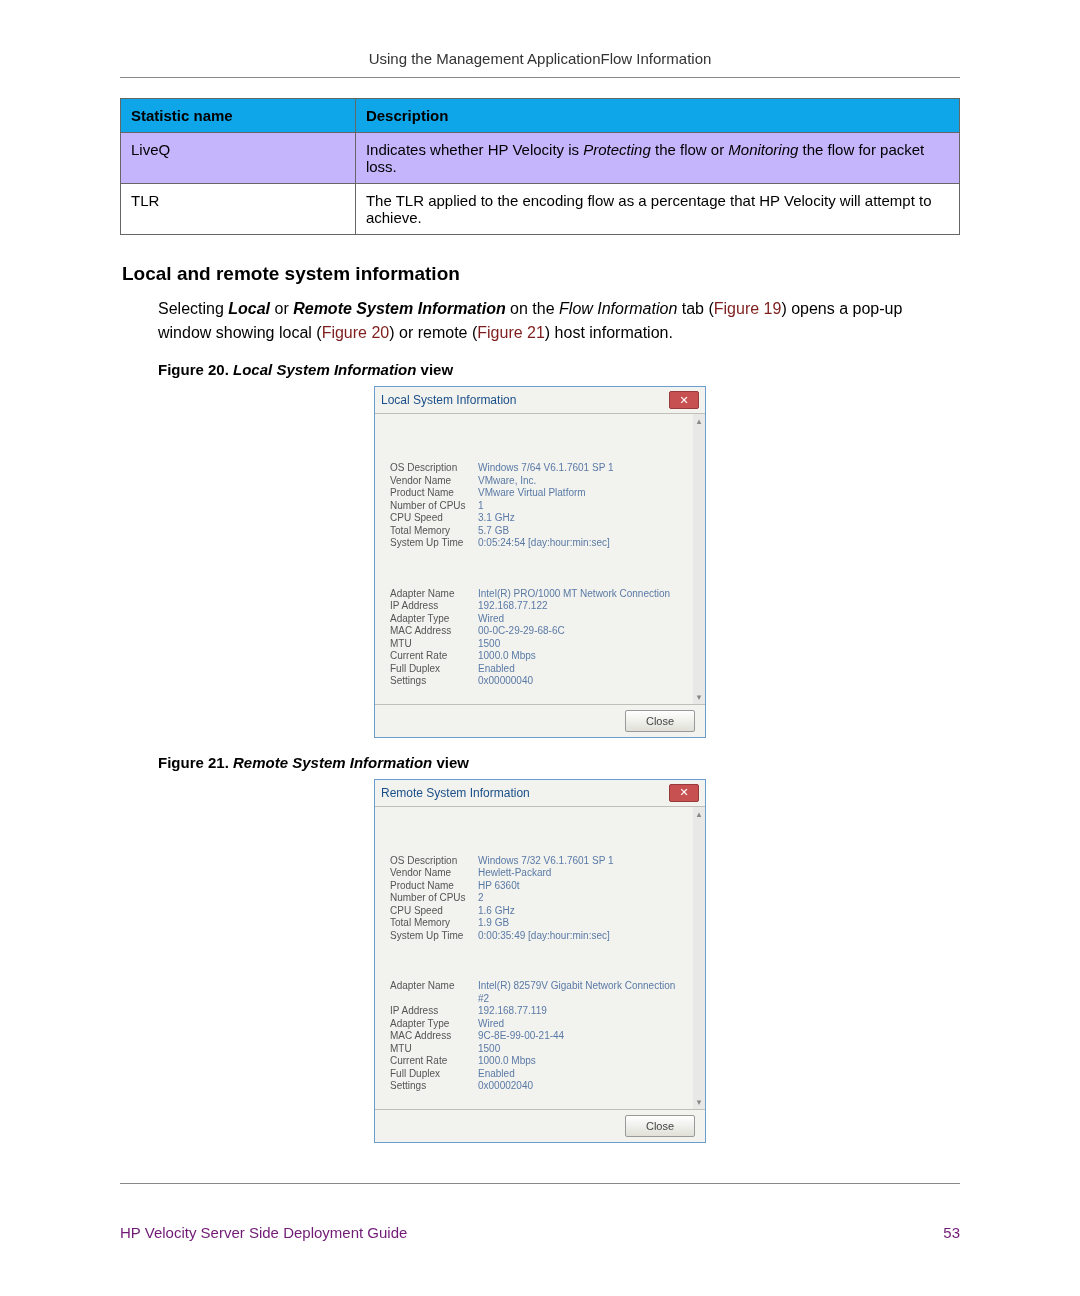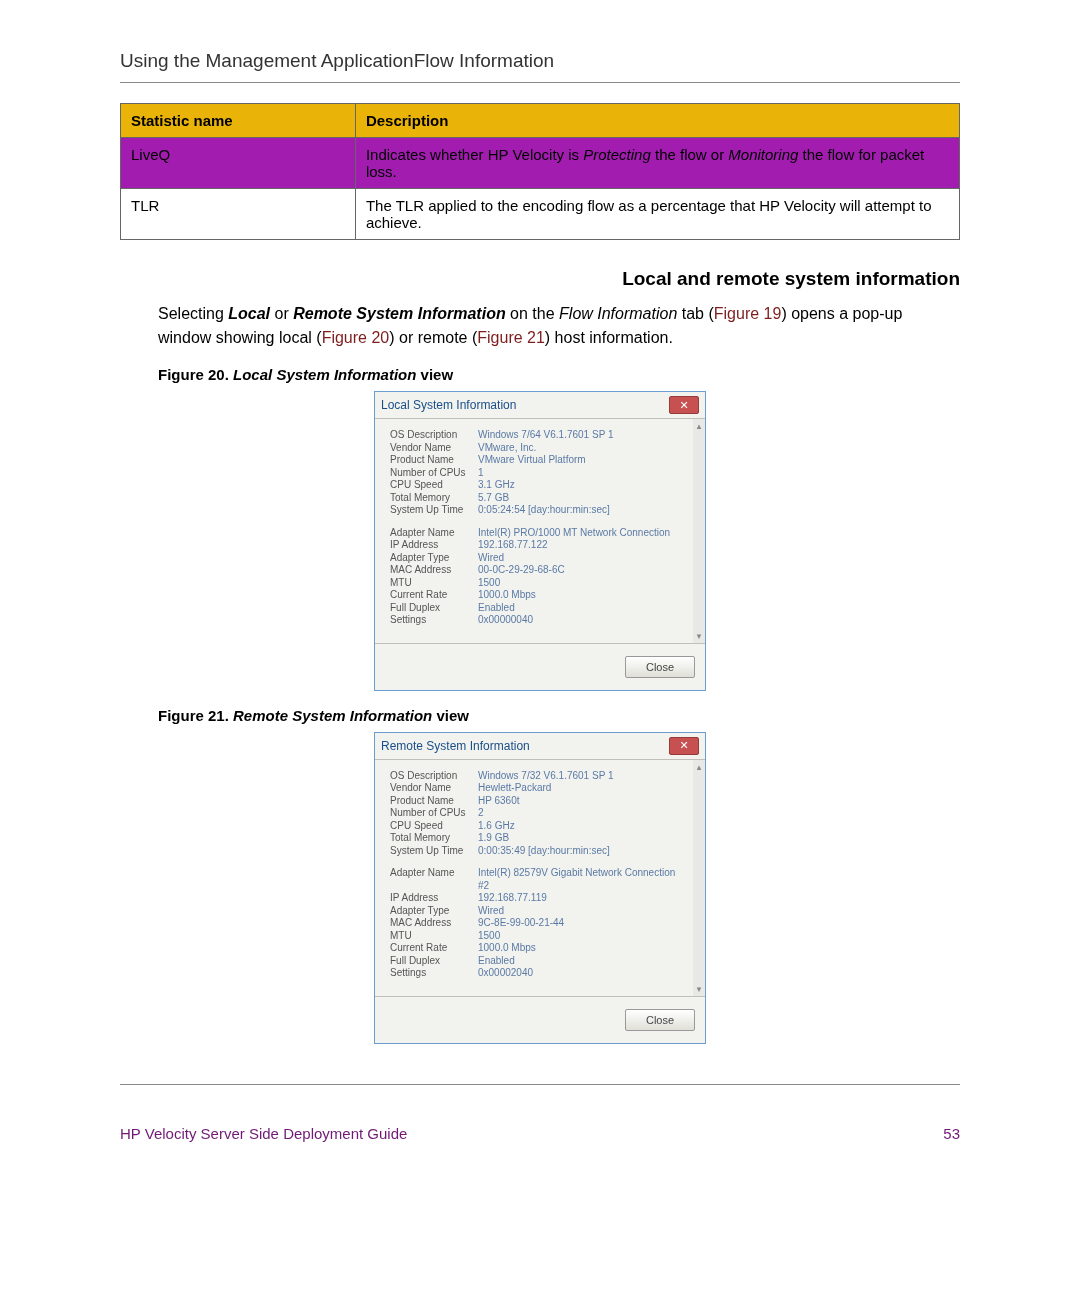--- a/index.html
+++ b/index.html
@@ -9,51 +9,50 @@
     min-height: 1296px;
     background: #fff;
     color: #000;
   }
   .page {
     padding: 50px 120px 40px 120px;
     box-sizing: border-box;
   }
   .header-row {
     display: flex;
-    justify-content: flex-start;
-    font-size: 19px;
+    justify-content: center;
+    font-size: 15px;
     color: #333;
   }
   .hr {
     border: none;
     border-top: 1px solid #888;
     margin: 10px 0 20px 0;
   }
   table.stat {
     width: 100%;
     border-collapse: collapse;
     font-size: 15px;
   }
   table.stat th, table.stat td {
     border: 1px solid #666;
     padding: 8px 10px;
     text-align: left;
     vertical-align: top;
   }
   table.stat th {
-    background: #eab308;
+    background: #0ea5e9;
     font-weight: bold;
   }
   table.stat .col1 { width: 28%; }
-  table.stat tr.shade td { background: #a21caf; }
+  table.stat tr.shade td { background: #c4b5fd; }
   .section-h {
     font-size: 19px;
     font-weight: bold;
-    margin: 28px 0 12px 8px;
-    text-align: right;
+    margin: 28px 0 12px 2px;
   }
   .body-text {
     font-size: 16px;
     line-height: 1.5;
     margin-left: 38px;
   }
   .link { color: #7f1d1d; }
   .figcap {
     font-size: 15px;
     font-weight: bold;
@@ -105,27 +104,27 @@
     background: #e8e8e6;
     margin: -10px -15px -6px 4px;
     display: flex;
     flex-direction: column;
     align-items: center;
     justify-content: space-between;
     color: #888;
     font-size: 9px;
     padding: 2px 0;
   }
-  .dlg-section { margin-bottom: 10px; }
+  .dlg-section { margin-bottom: 10px; margin-top: 38px; }
   .kv-row { display: flex; line-height: 1.25; }
   .kv-label { width: 88px; color: #555; }
   .kv-val { color: #5a7aa6; }
   .dlg-footer {
     border-top: 1px solid #c0c0b8;
-    padding: 12px 10px;
+    padding: 5px 10px;
     display: flex;
     justify-content: flex-end;
   }
   .btn {
     width: 68px;
     height: 20px;
     background: linear-gradient(#fff, #e0e0d8);
     border: 1px solid #999;
     border-radius: 2px;
     font-size: 11px;

